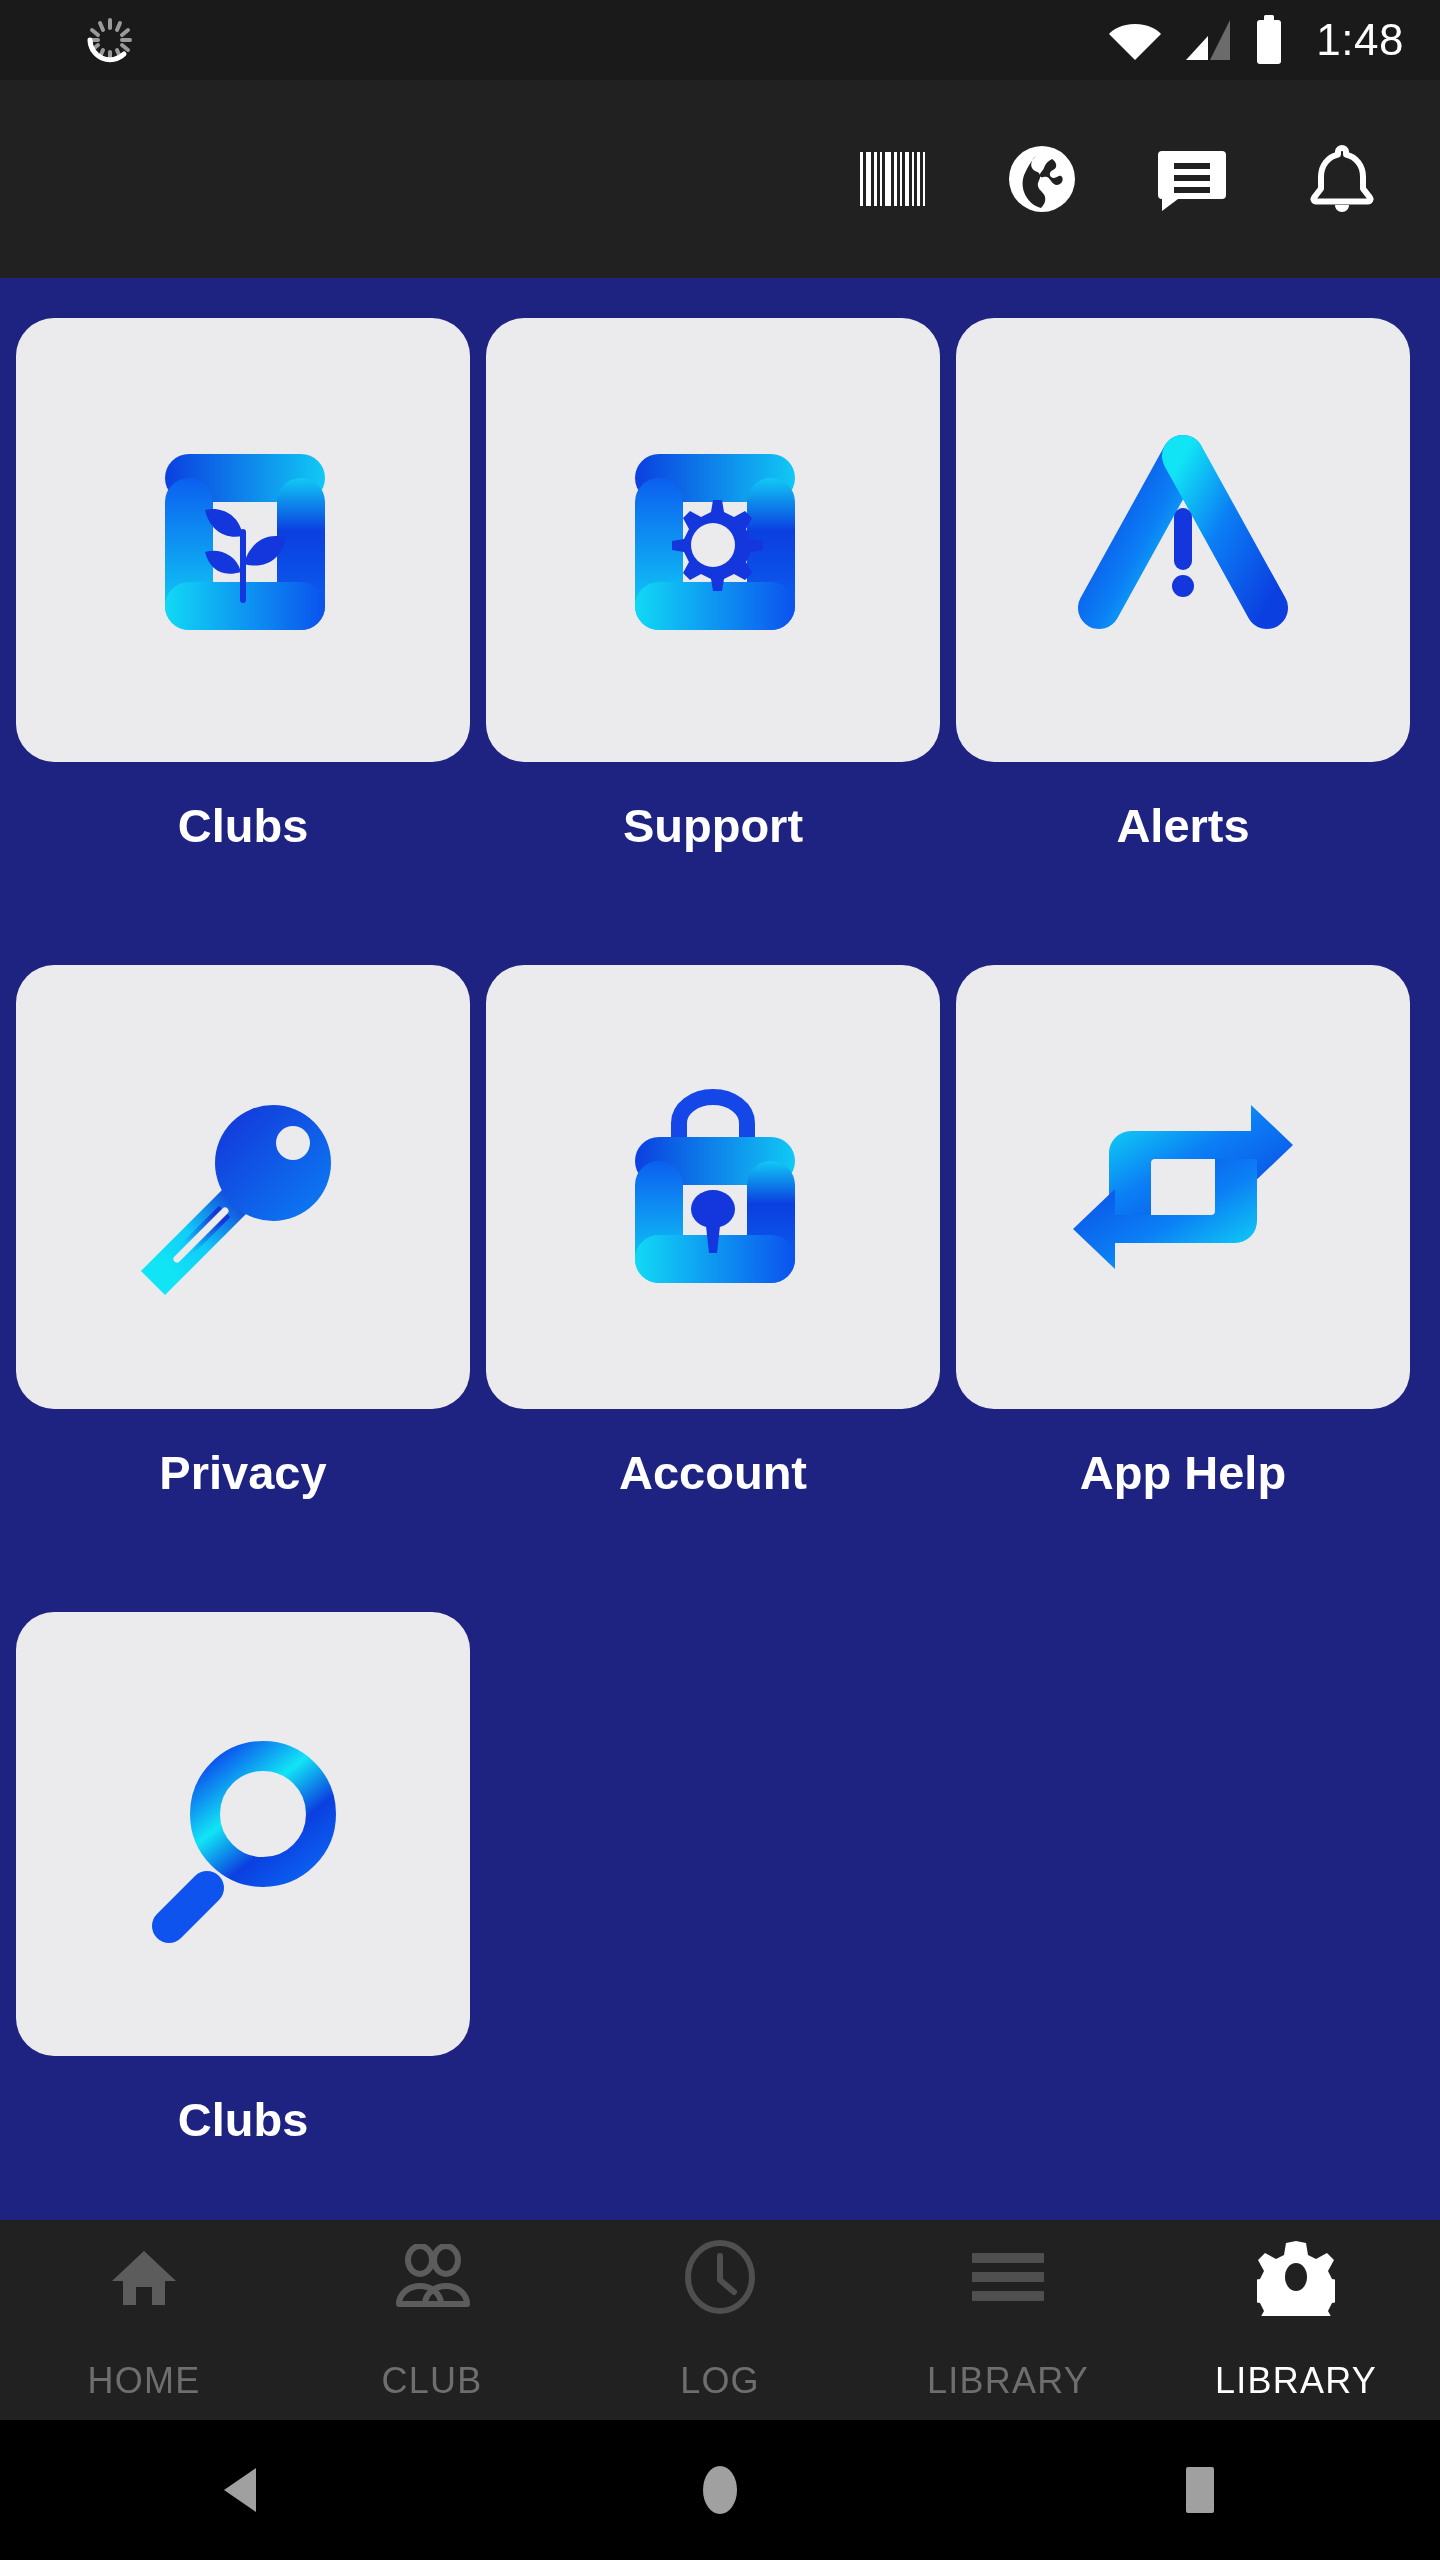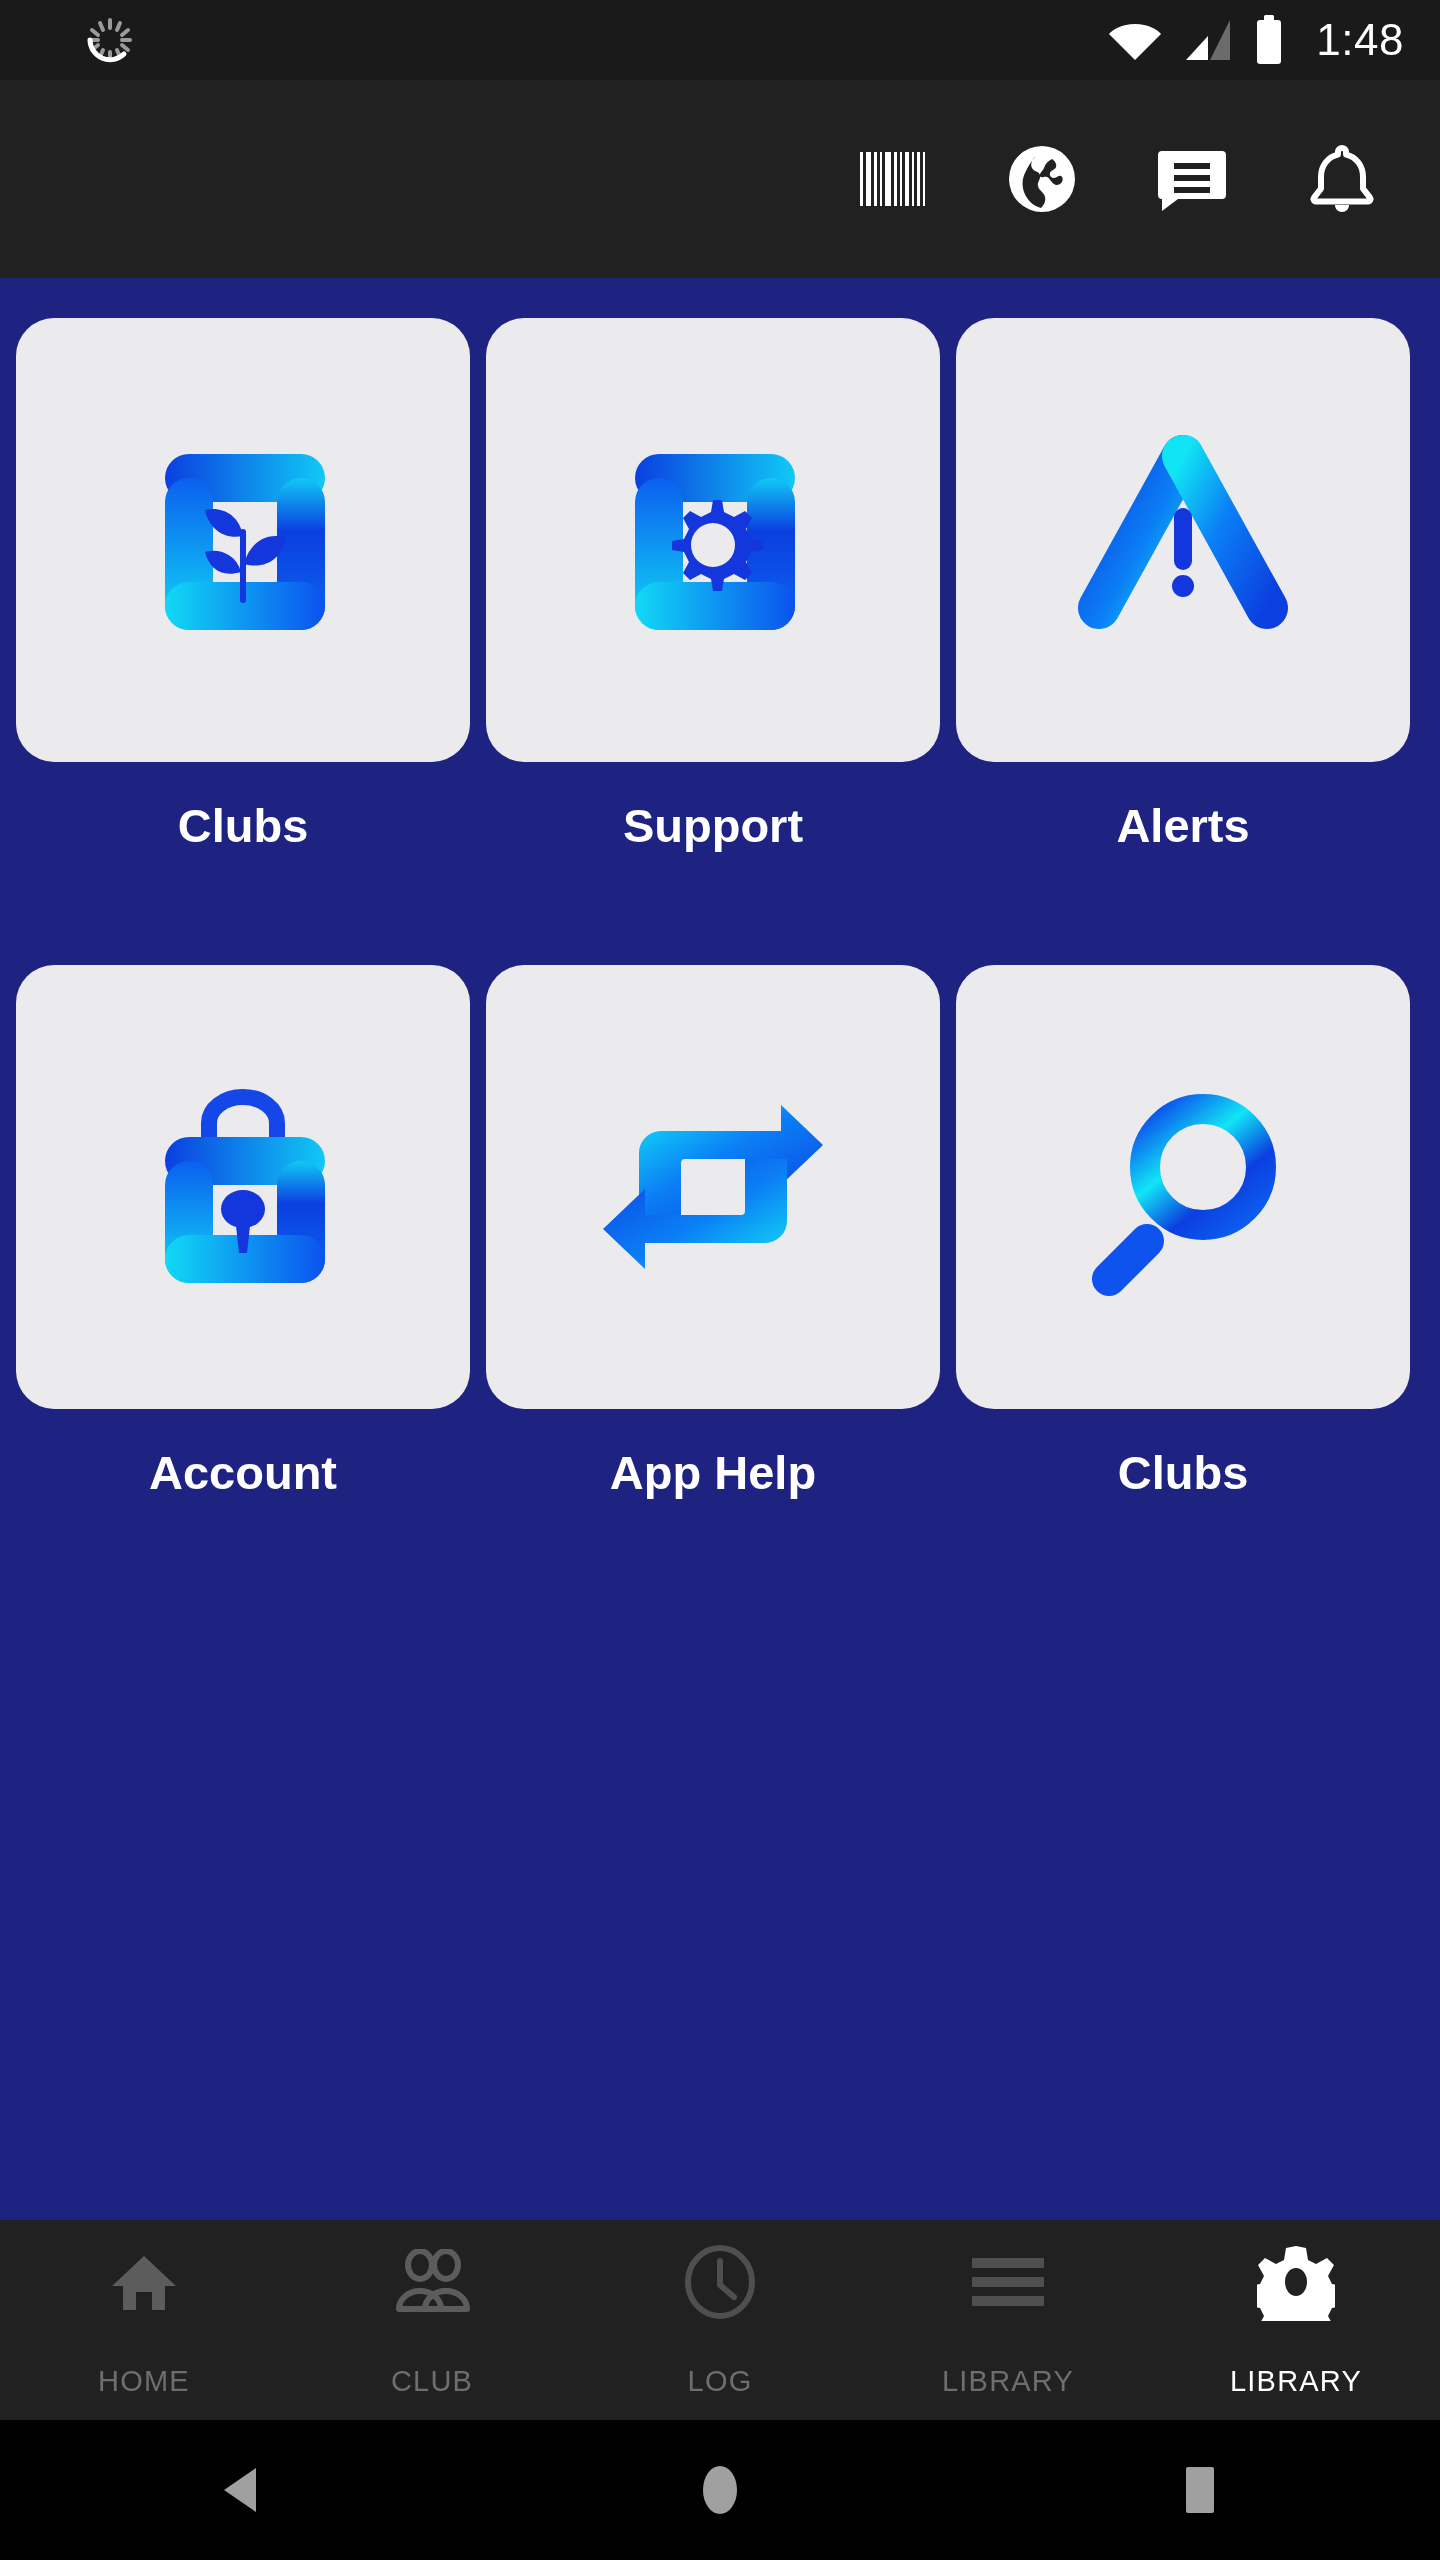--- a/index.html
+++ b/index.html
@@ -91,21 +91,21 @@
     display:flex; align-items:center;
   }
   .nav-item {
     flex:1; height:200px;
     display:flex; flex-direction:column;
     align-items:center; justify-content:center;
     gap:16px;
     cursor:pointer;
   }
   .nav-label {
-    font-size:29px; letter-spacing:1.2px;
+    font-size:36px; letter-spacing:1.2px;
     color:#6e6e6e;
     margin-top:28px;
   }
   .nav-item.active .nav-label { color:#ffffff; }
   .nav-icon { height:78px; display:flex; align-items:center; justify-content:center; }
 
   
   #system-nav {
     position:absolute; left:0; top:2420px;
     width:1440px; height:140px;
@@ -302,20 +302,32 @@
             <path d="M136 52 L52 204" stroke="url(#gBlueCyan)" stroke-width="42" stroke-linecap="round" fill="none"></path>
             <path d="M136 52 L220 204" stroke="url(#gCyanBlue)" stroke-width="42" stroke-linecap="round" fill="none"></path>
             <path d="M64 208 L208 208" stroke="url(#gBottomBar)" stroke-width="42" stroke-linecap="round" fill="none"></path>
             <rect x="127" y="104" width="18" height="62" rx="9" fill="#1436dd"></rect>
             <circle cx="136" cy="182" r="11" fill="#1436dd"></circle>
           </svg>
         </div>
         <span class="tile-label">Alerts</span>
       </div>
 
+      <div class="cell">
+        <div class="tile">
+          <svg width="272" height="272" viewBox="0 0 272 272">
+            <path d="M136 142 L58 220" stroke="url(#gKeyShaft)" stroke-width="34" stroke-linecap="square" fill="none"></path>
+            <path d="M112 166 L62 216" stroke="url(#gKeyShaft)" stroke-width="16" stroke-linecap="square" fill="none"></path>
+            <path d="M118 160 L70 208" stroke="#ebebed" stroke-width="7" stroke-linecap="round" fill="none"></path>
+            <circle cx="166" cy="112" r="58" fill="url(#gKeyHead)"></circle>
+            <circle cx="186" cy="92" r="17" fill="#ebebed"></circle>
+          </svg>
+        </div>
+        <span class="tile-label">Privacy</span>
+      </div>
 
       <div class="cell">
         <div class="tile">
           <svg width="272" height="272" viewBox="0 0 272 272">
             <path d="M102 86 v-14 a34 26 0 0 1 68 0 v14" fill="none" stroke="#1547e8" stroke-width="16" stroke-linecap="round"></path>
             <rect x="58" y="86" width="160" height="48" rx="24" fill="url(#gTopBar)"></rect>
             <rect x="58" y="110" width="48" height="122" rx="24" fill="url(#gLeftBar)"></rect>
             <rect x="170" y="110" width="48" height="122" rx="24" fill="url(#gRightBar)"></rect>
             <rect x="58" y="184" width="160" height="48" rx="24" fill="url(#gBottomBar)"></rect>
             <ellipse cx="136" cy="158" rx="22" ry="19" fill="#1436dd"></ellipse>

